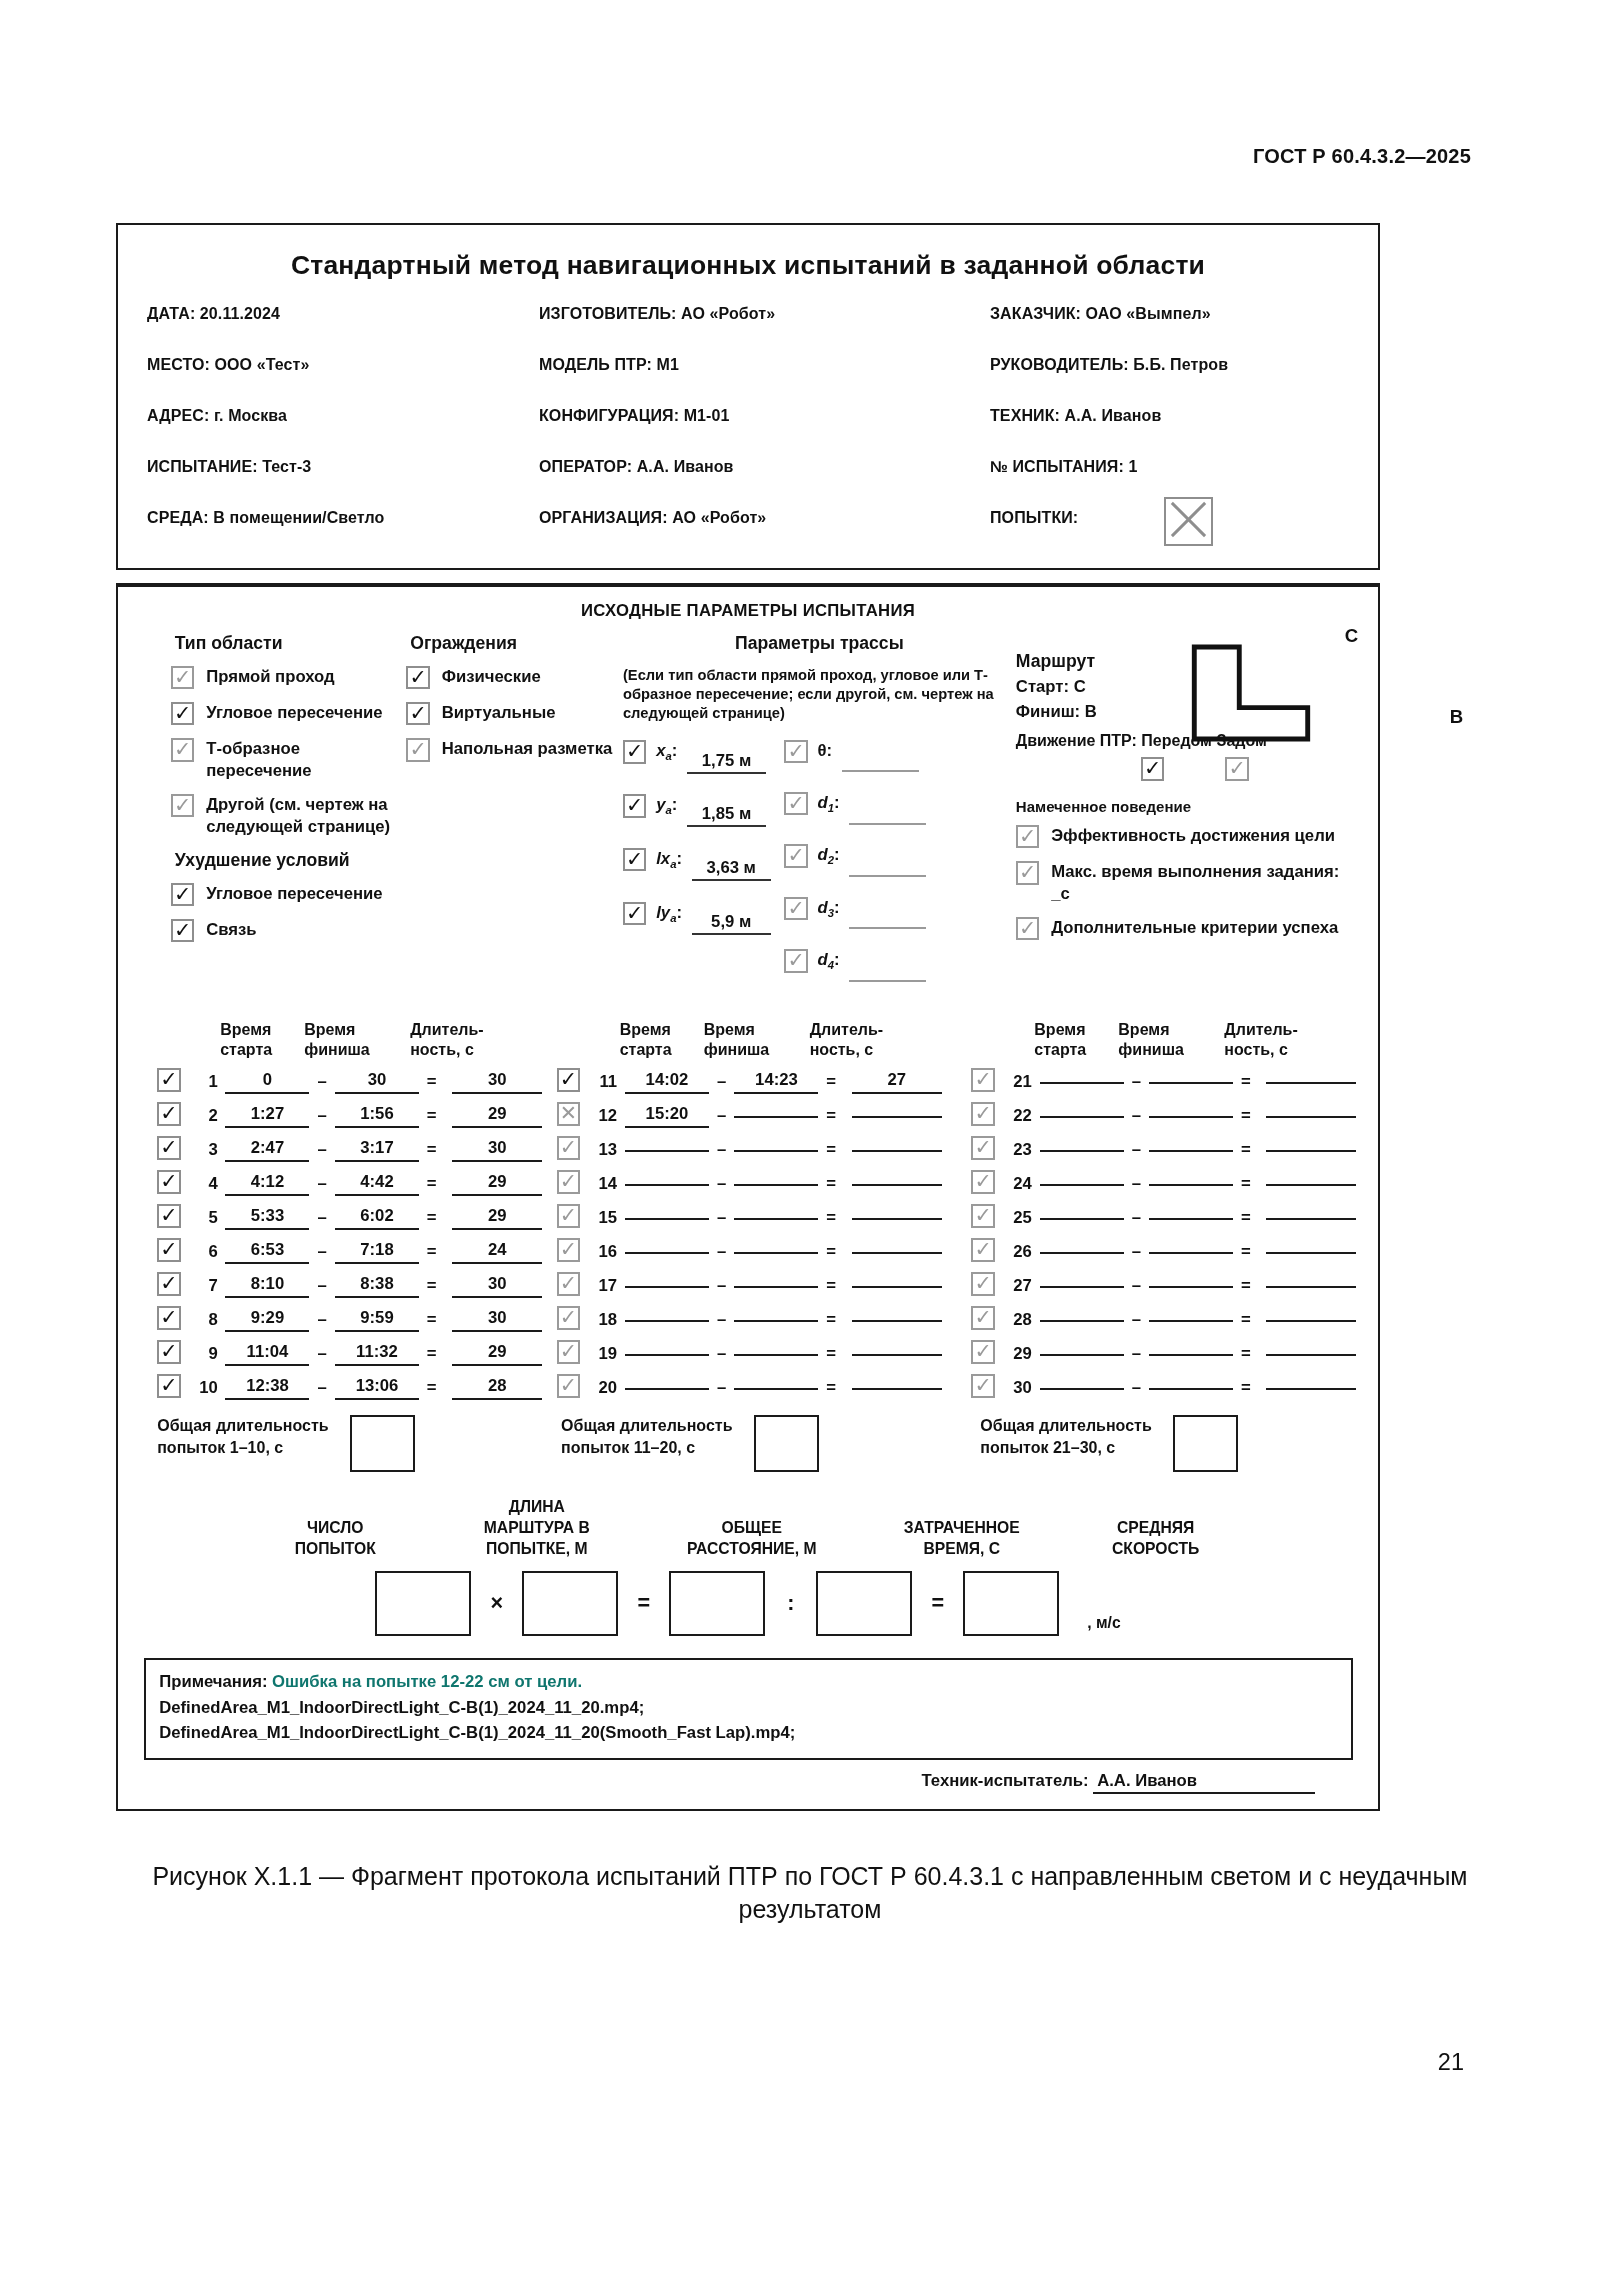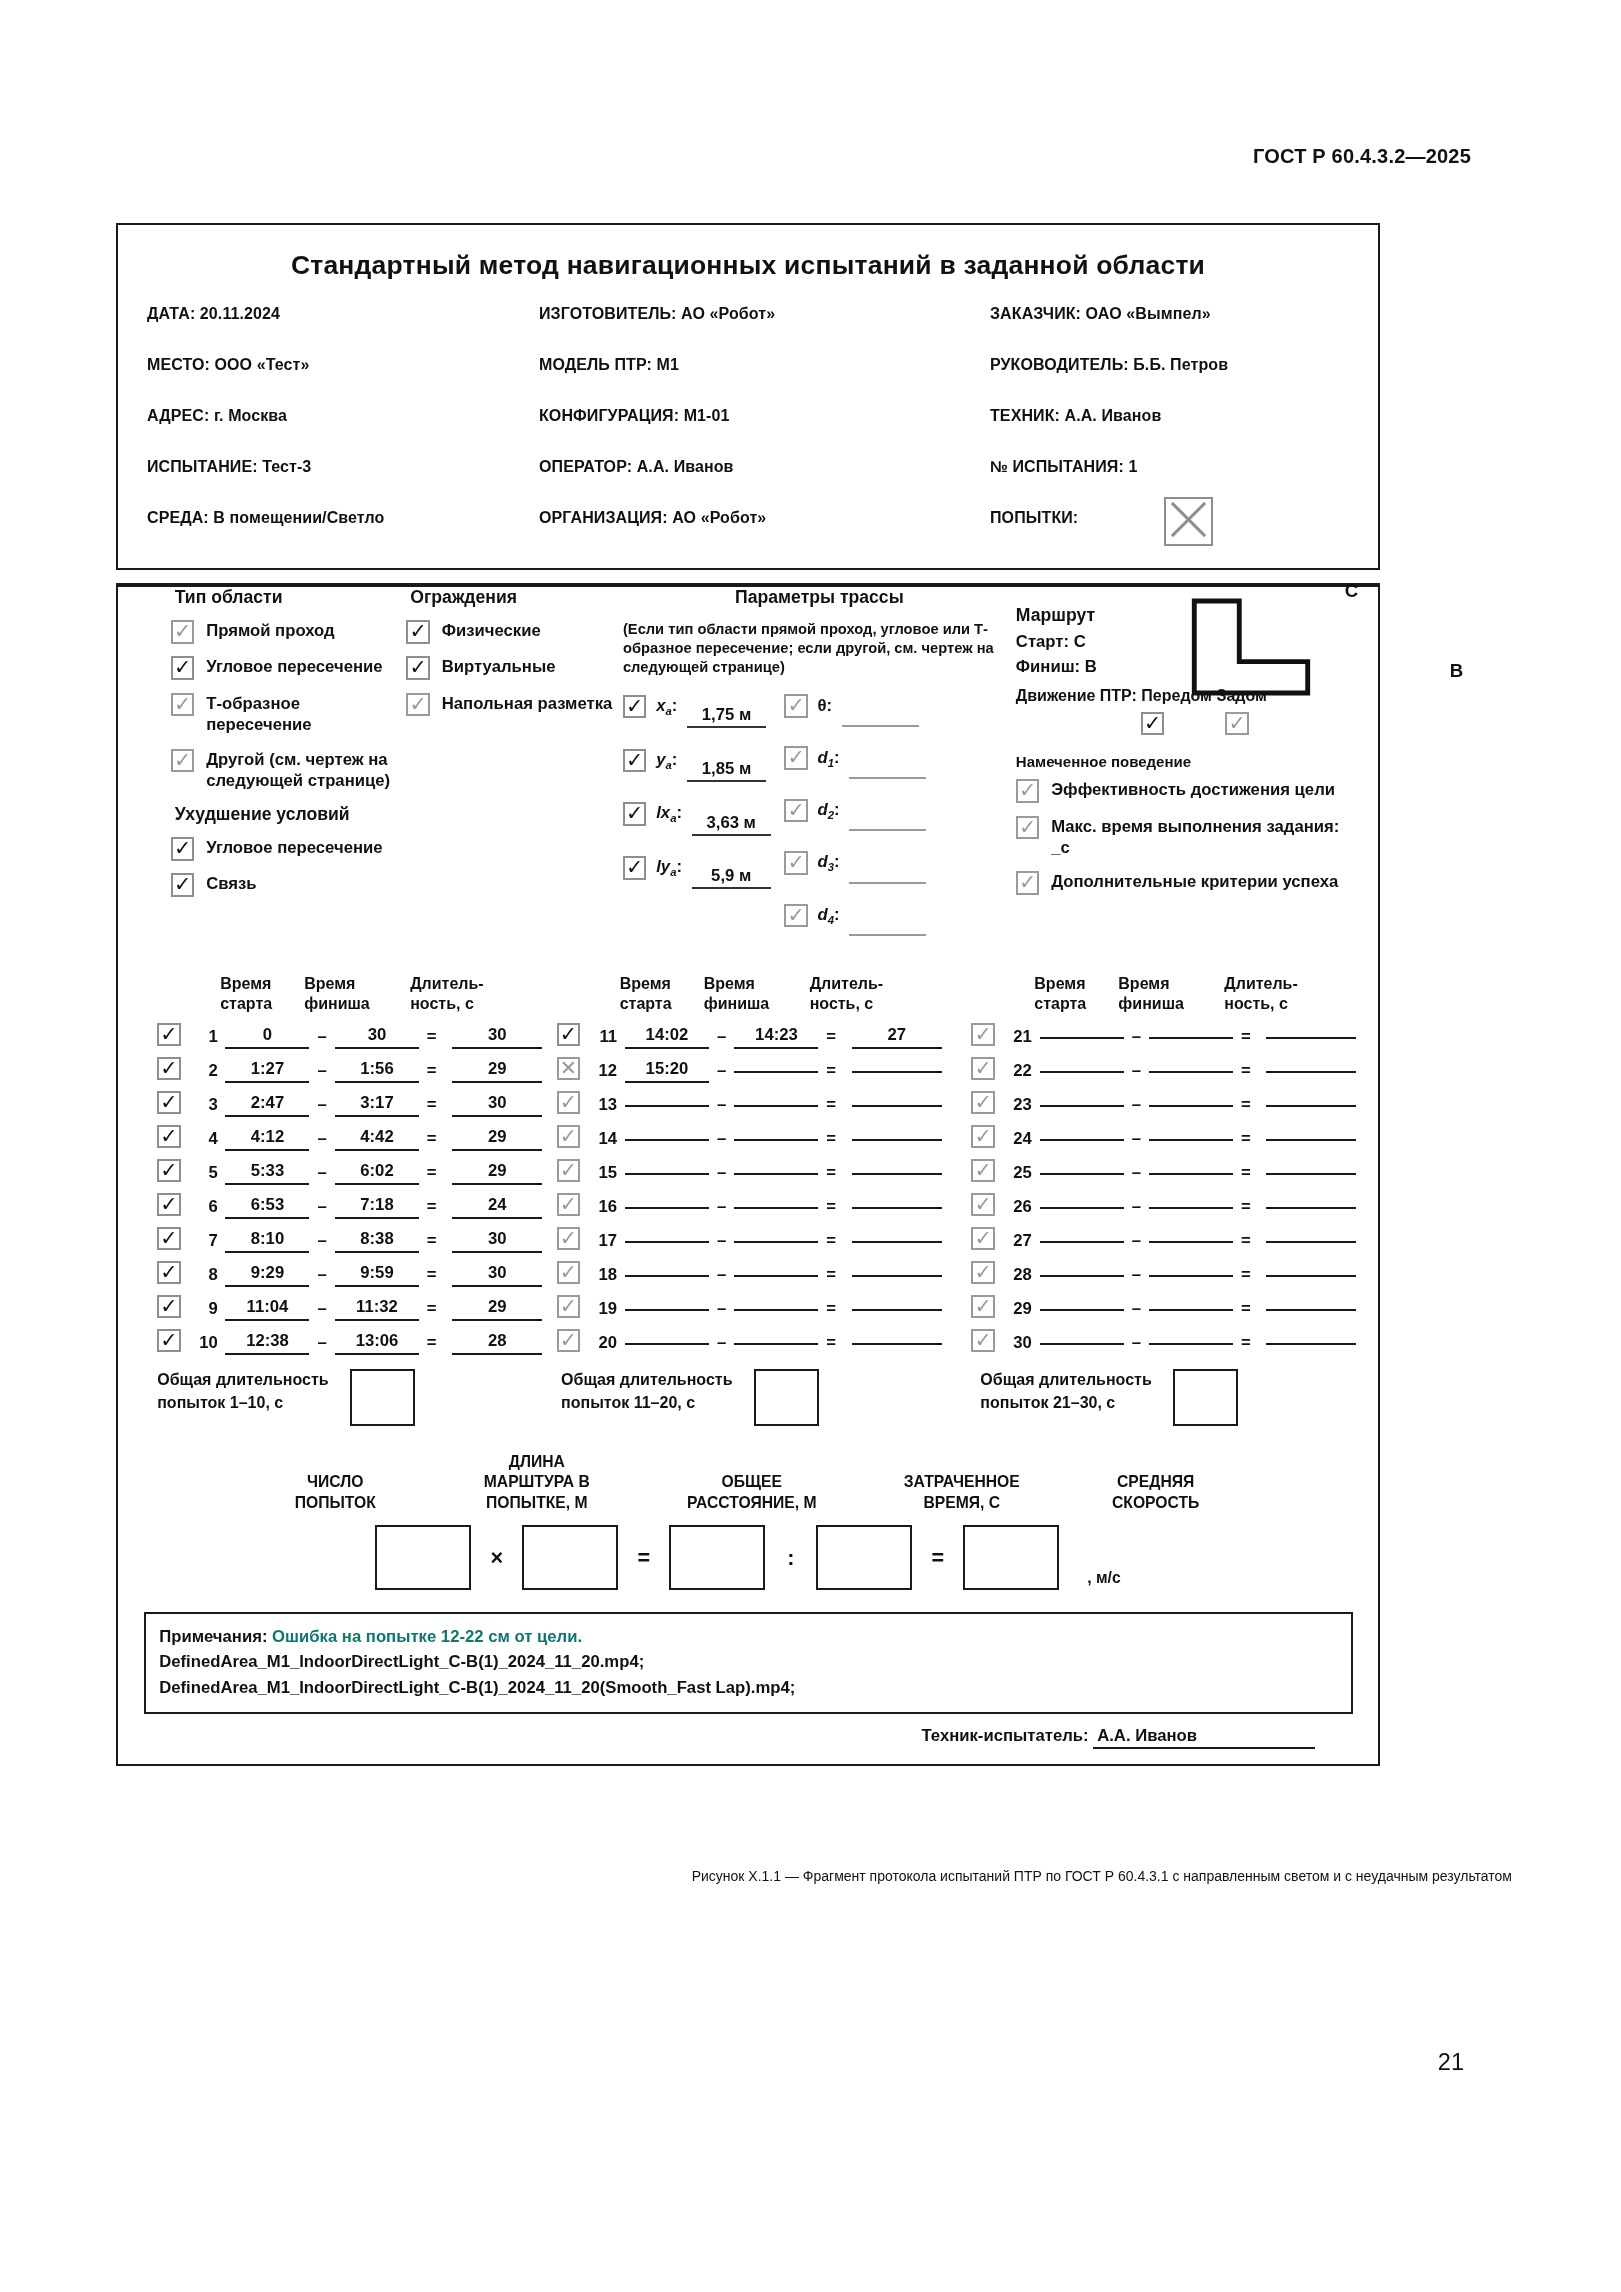--- a/index.html
+++ b/index.html
@@ -13,22 +13,22 @@
   
   .gost-header{
     position:absolute;top:145px;right:150px;
     font-size:20px;font-weight:bold;letter-spacing:0.2px;
   }
   .page-num{
     position:absolute;top:2049px;right:157px;
     font-size:23.5px;
   }
   .fig-caption{
-    position:absolute;top:1860px;left:130px;width:1382px;
-    text-align:right;font-size:14px;line-height:33px;
+    position:absolute;top:1860px;left:119px;width:1382px;
+    text-align:center;font-size:25px;line-height:33px;
   }
 
   
   .form-outer{
     position:absolute;left:116px;top:223px;width:1264px;
   }
   .blockbox{border:2px solid #1a1a1a;background:#fff;position:relative;}
 
   
   .ident-block{padding:13.7px 0 15.7px 0;}
@@ -232,20 +232,21 @@
           <span class="val">АО «Робот»</span>
         </div>
         <div class="ident-cell popytki-cell">
           <span>ПОПЫТКИ:</span>
           <span class="xbox"></span>
         </div>
       </div>
     </div>
 
     <div class="blockbox params-block">
+      <div class="section-title">ИСХОДНЫЕ ПАРАМЕТРЫ ИСПЫТАНИЯ</div>
 
       <div class="cols">
 
         <div class="col-type">
           <div class="grp-title">Тип области</div>
 
           <div class="chk-row">
             <span class="cb">
                 <i>✓</i>
               </span>

